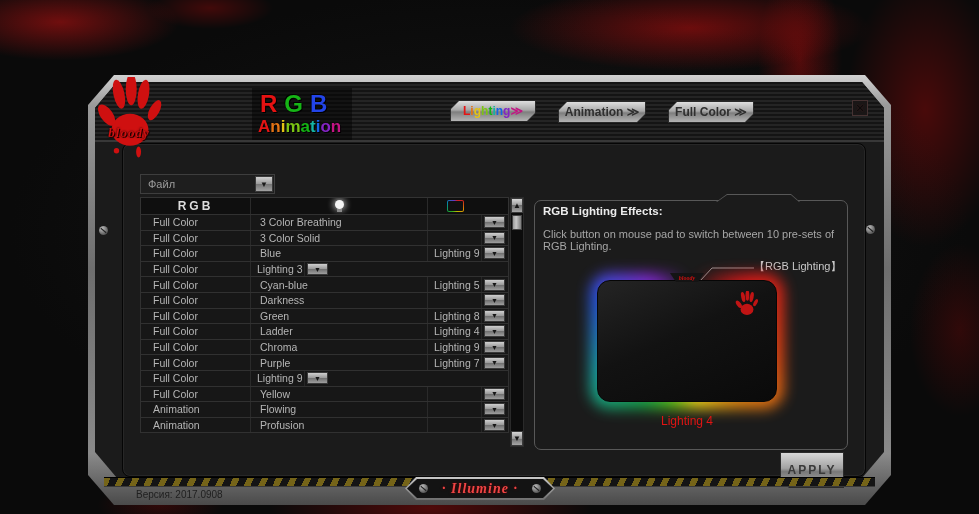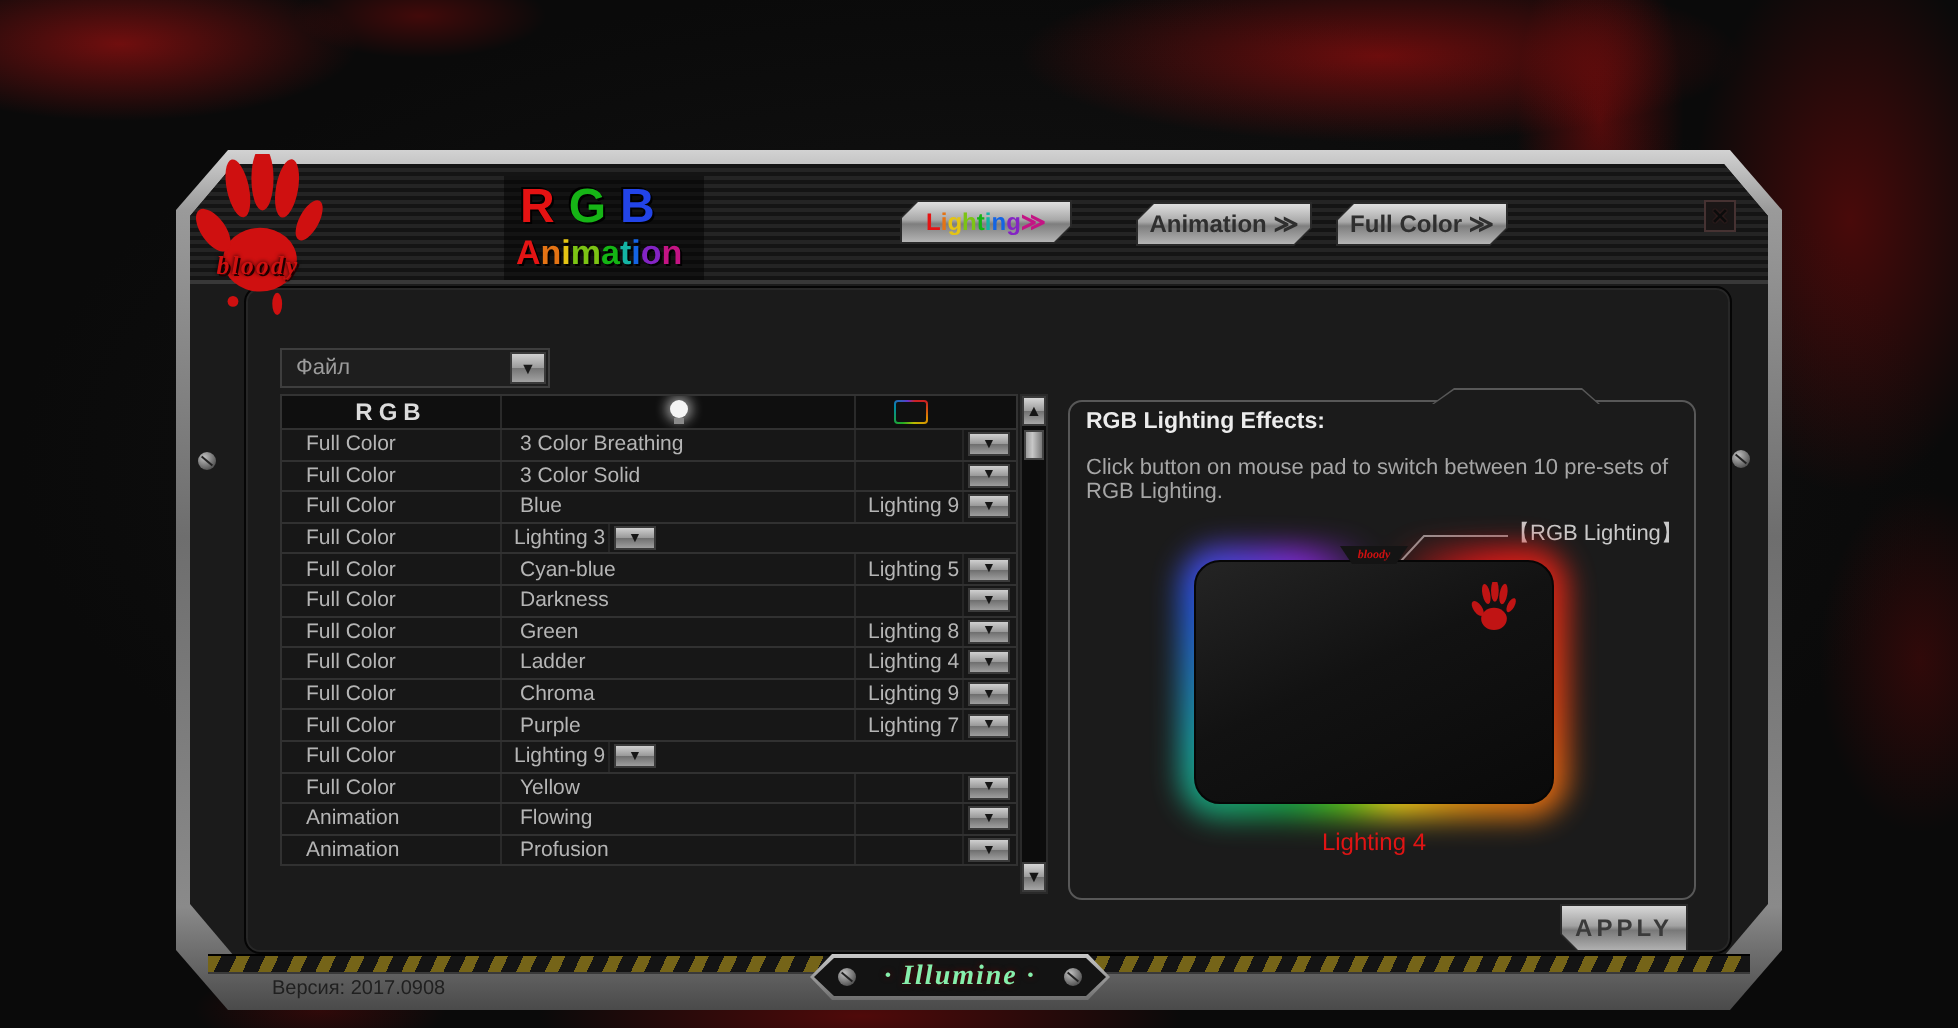--- a/index.html
+++ b/index.html
@@ -46,21 +46,21 @@
     text-shadow:1px 1px 0 #000; }
   
   .navbtn { position:absolute; height:22px; cursor:pointer;
     clip-path:polygon(9px 0, 100% 0, 100% calc(100% - 9px), calc(100% - 9px) 100%, 0 100%, 0 9px);
     background:#2a2a2a; }
   .navbtn .face { position:absolute; inset:1px; display:flex; align-items:center; justify-content:center;
     clip-path:polygon(8px 0, 100% 0, 100% calc(100% - 8px), calc(100% - 8px) 100%, 0 100%, 0 8px);
     background:linear-gradient(180deg,#dedede,#a8a8a8 45%,#7e7e7e 55%,#b4b4b4);
     font-size:12px; font-weight:bold; color:#2f2f2f; letter-spacing:0; }
   .btn-lighting { left:362px; top:25px; width:86px; }
-  .btn-animation { left:480px; top:26px; width:88px; }
+  .btn-animation { left:470px; top:26px; width:88px; }
   .btn-fullcolor { left:580px; top:26px; width:86px; }
   .closebtn { position:absolute; left:764px; top:25px; width:16px; height:16px; cursor:pointer;
     background:#1a1616; border:1px solid #463232; display:flex; align-items:center; justify-content:center;
     color:#0c0c0c; font-size:11px; font-weight:bold; text-shadow:0 0 1px #5a2a2a; }
   
   .content-inset { position:absolute; left:34px; top:68px; width:744px; height:334px;
     border:1px solid #050505; border-radius:8px; box-shadow:inset 0 0 0 1px #272727; }
   
   .filedrop { position:absolute; left:52px; top:99px; width:135px; height:20px;
     background:#1e1e1e; border:1px solid #3e3e3e; cursor:pointer; }
@@ -125,21 +125,21 @@
   .pad { position:absolute; inset:0; border-radius:13px; border:1px solid #060606;
     background:linear-gradient(155deg,#242424,#121212 45%,#0a0a0a); }
   .pad-tab { position:absolute; left:calc(50% - 17px); top:-8px; width:34px; height:9px;
     background:#141414; clip-path:polygon(0 0,100% 0,calc(100% - 6px) 100%,6px 100%);
     display:flex; align-items:center; justify-content:center;
     font:italic bold 6px "Liberation Serif", serif; }
   .pad-hand { position:absolute; right:16px; top:10px; width:26px; height:30px; }
   .cur-lighting { position:absolute; left:509px; top:339px; width:180px; text-align:center;
     font-size:12px; }
   
-  .applybtn { position:absolute; left:692px; top:377px; width:64px; height:24px; cursor:pointer;
+  .applybtn { position:absolute; left:692px; top:377px; width:64px; height:36px; cursor:pointer;
     clip-path:polygon(0 0,100% 0,100% 100%,9px 100%,0 calc(100% - 9px)); background:#2a2a2a;text-decoration:underline; }
   .applybtn .face { position:absolute; inset:1px; display:flex; align-items:center; justify-content:center;
     clip-path:polygon(0 0,100% 0,100% 100%,8px 100%,0 calc(100% - 8px));
     background:linear-gradient(180deg,#d8d8d8,#a2a2a2 45%,#787878 55%,#b0b0b0);
     font-size:12px; font-weight:bold; color:#3a3a3a; letter-spacing:2px; }
   .hazard { position:absolute; left:16px; top:402px; width:771px; height:10px;
     border-top:1px solid #000; border-bottom:1px solid #3a3a3a;
     background:repeating-linear-gradient(115deg,#756418 0 6px,#141414 6px 13px); }
   .version { position:absolute; left:48px; top:414px; font-size:10px; color:#202020; }
   .badge { position:absolute; left:317px; top:402px; width:150px; height:23px;
@@ -424,18 +424,18 @@
     </div>
     <div class="cur-lighting" style="color: rgb(224, 20, 20);">Lighting 4</div>
 
     <div class="applybtn">
       <div class="face">APPLY</div>
     </div>
 
     <div class="hazard"></div>
     <div class="version">Версия: 2017.0908</div>
     <div class="badge">
-      <div class="in" style="color: #86efac;">· Illumine ·</div>
+      <div class="in" style="color: #ef4444;">· Illumine ·</div>
       <div class="screw l"></div>
       <div class="screw r"></div>
     </div>
   </div>
 </div>
 
 </body></html>

